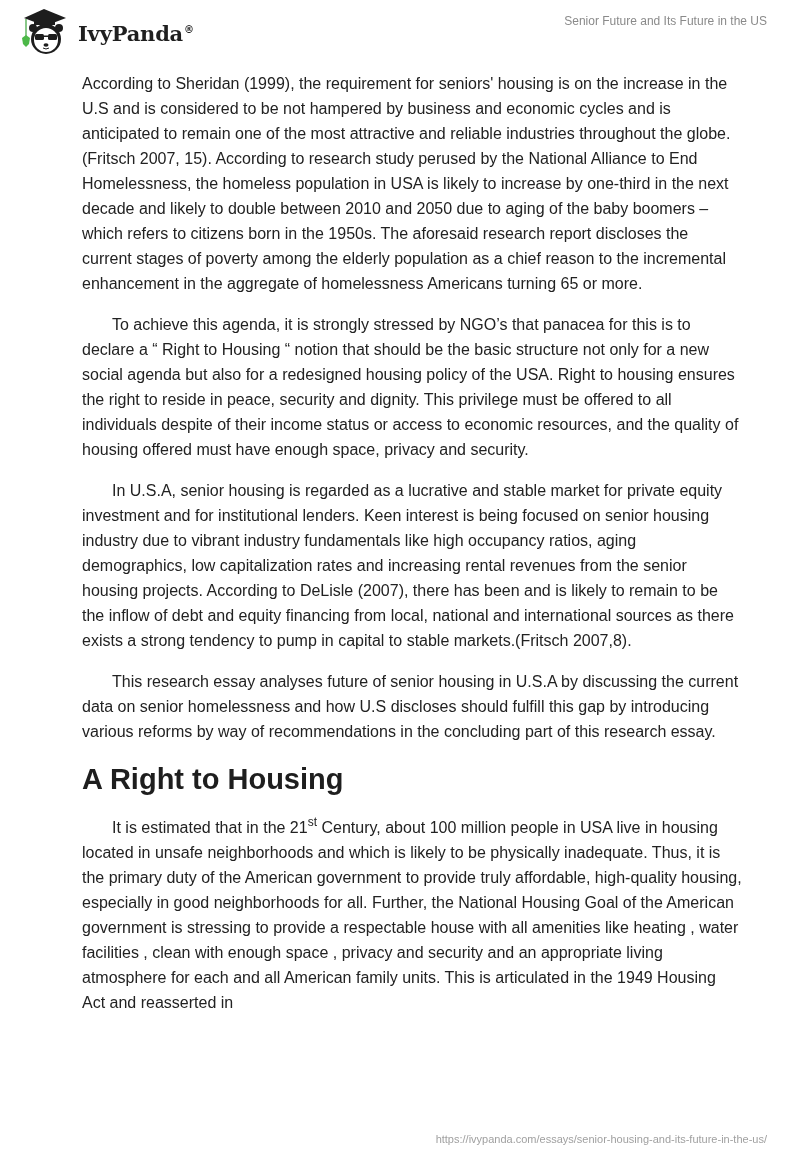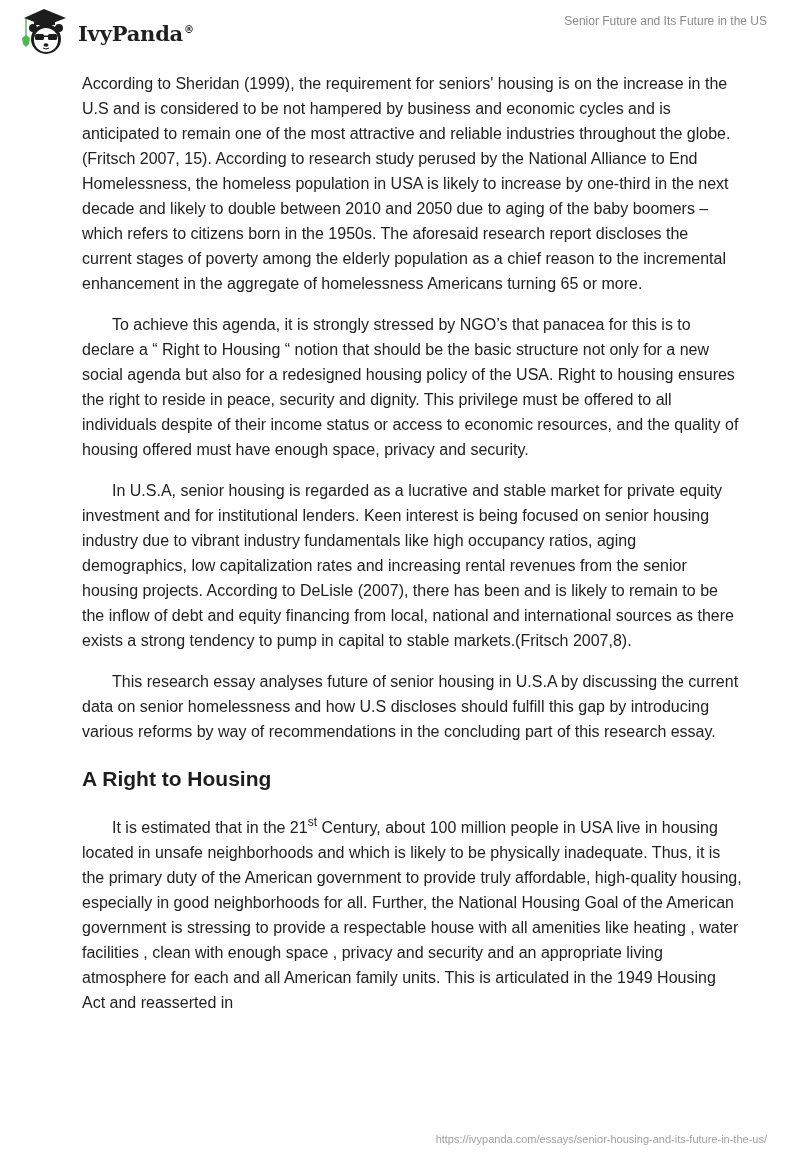--- a/index.html
+++ b/index.html
@@ -66,21 +66,21 @@
       line-height: 25px;
       color: #222222;
     }
     .content p {
       margin: 0 0 16px 0;
     }
     .content p.indent {
       text-indent: 30px;
     }
     .content h2 {
-      font-size: 21px;
+      font-size: 29px;
       font-weight: bold;
       margin: 18px 0 19px 0;
       line-height: 34px;
       color: #1e1e1e;
     }
     sup {
       font-size: 12px;
       line-height: 0;
       vertical-align: 7px;
     }

